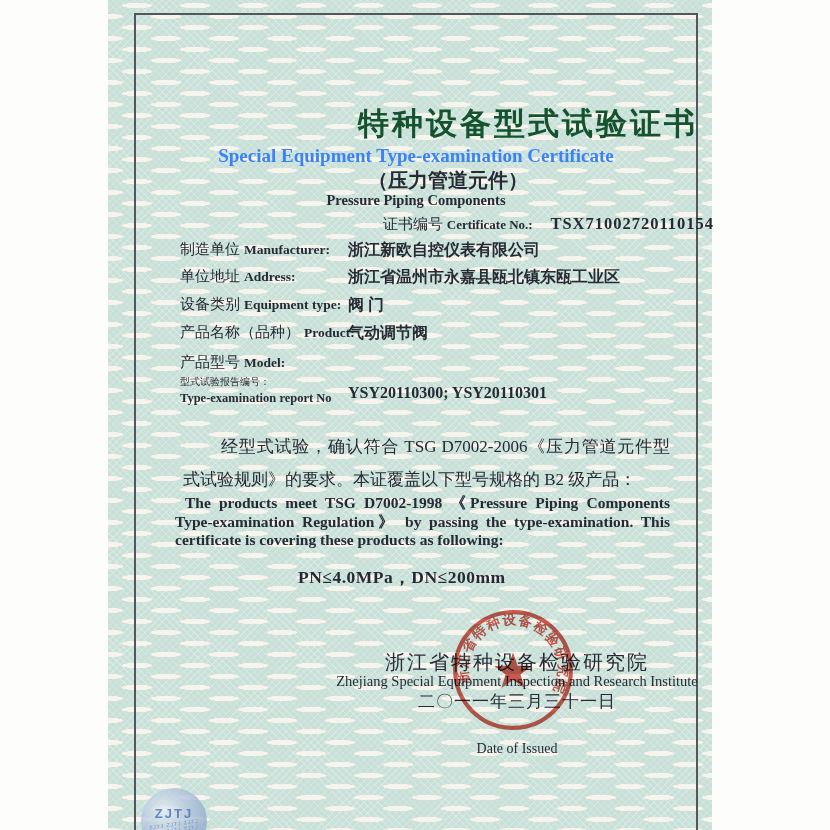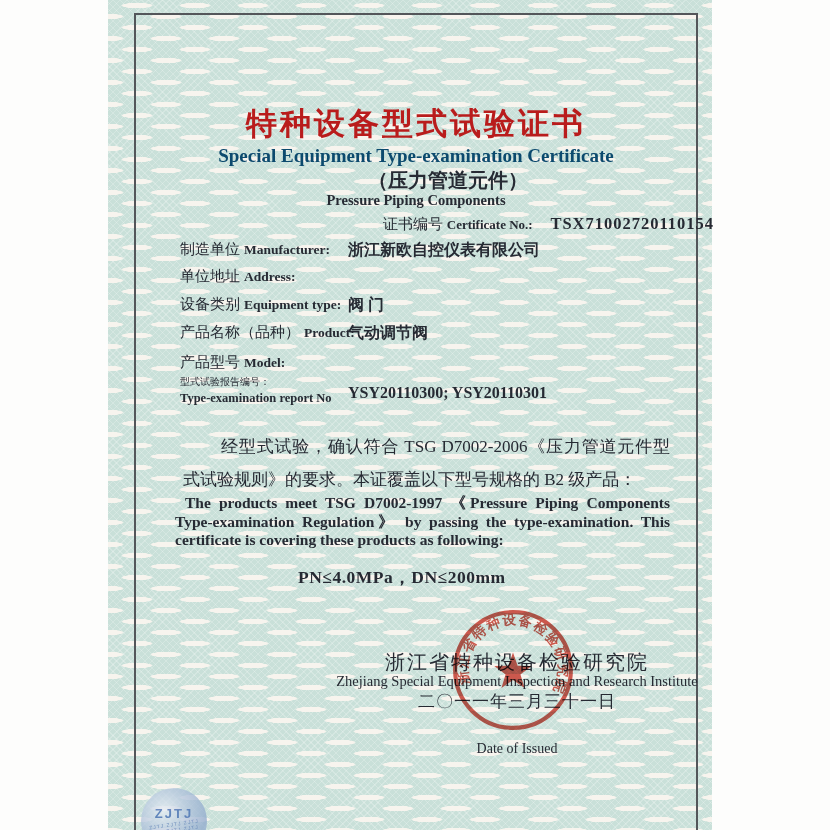--- a/index.html
+++ b/index.html
@@ -20,22 +20,22 @@
       repeating-linear-gradient(-45deg, rgba(255,255,255,.22) 0 1px, rgba(255,255,255,0) 1px 5px);
     background-size:58px 22px,58px 22px,auto,auto;
     background-position:0 0,29px 11px,0 0,0 0;
   }
   .inner-border{
     position:absolute;left:134px;top:13px;width:564px;height:817px;
     border:2px solid #53565a;border-bottom:none;box-sizing:border-box;
   }
   .abs{position:absolute;}
   .center-band{left:134px;width:564px;text-align:center;}
-  .title-cn{top:103px;font-size:31px;font-weight:bold;letter-spacing:3px;color:#b91c1c;}
-  .title-en{top:145px;font-size:19px;font-weight:bold;color:#0c4a6e;}
+  .title-cn{top:103px;font-size:31px;font-weight:bold;letter-spacing:3px;color:#14532d;text-align:right;}
+  .title-en{top:145px;font-size:19px;font-weight:bold;color:#3b82f6;}
   .subtitle-cn{top:167px;font-size:20px;font-weight:bold;padding-left:32px;}
   .subtitle-en{top:192px;font-size:14.5px;font-weight:bold;}
   .certno-line{top:214px;left:383px;font-size:15px;white-space:nowrap;}
   .certno-line .en{font-size:13px;font-weight:bold;}
   .certno-line .val{font-size:16.5px;font-weight:bold;letter-spacing:1px;margin-left:14px;}
   .field-row{position:absolute;left:180px;width:520px;height:22px;}
   .flabel .cn{font-size:15px;}
   .flabel .en{font-size:13.5px;font-weight:bold;}
   .fvalue{position:absolute;left:168px;top:0;font-size:16px;font-weight:bold;white-space:nowrap;}
   .fvalue.mono{font-family:"Liberation Mono","DejaVu Sans Mono",monospace;font-size:15px;letter-spacing:0;}
@@ -87,20 +87,21 @@
     <span class="cn">制造单位</span>
     <span class="en">Manufacturer:</span>
   </span>
   <span class="fvalue">浙江新欧自控仪表有限公司</span>
 </div>
 <div class="field-row" style="top:267px">
   <span class="flabel">
     <span class="cn">单位地址</span>
     <span class="en">Address:</span>
   </span>
+  <span class="fvalue">浙江省温州市永嘉县瓯北镇东瓯工业区</span>
 </div>
 <div class="field-row" style="top:295px">
   <span class="flabel">
     <span class="cn">设备类别</span>
     <span class="en">Equipment type:</span>
   </span>
   <span class="fvalue">阀 门</span>
 </div>
 <div class="field-row" style="top:323px">
   <span class="flabel">
@@ -116,21 +117,21 @@
   </span>
 </div>
 
 <div class="report-label">
   <span class="cn">型式试验报告编号：</span>
   <span class="en">Type-examination report No</span>
 </div>
 <div class="report-value">YSY20110300;  YSY20110301</div>
 
 <div class="abs para-cn">经型式试验，确认符合 TSG D7002-2006《压力管道元件型式试验规则》的要求。本证覆盖以下型号规格的 B2 级产品：</div>
-<div class="abs para-en">The products meet TSG D7002-1997 《Pressure Piping Components Type-examination Regulation》 by passing the type-examination. This certificate is covering these products as following:</div>
+<div class="abs para-en">The products meet TSG D7002-1998 《Pressure Piping Components Type-examination Regulation》 by passing the type-examination. This certificate is covering these products as following:</div>
 <div class="abs spec-line">PN≤4.0MPa，DN≤200mm</div>
 
 <div class="abs issuer issuer-cn">浙江省特种设备检验研究院</div>
 <div class="abs issuer issuer-en">Zhejiang Special Equipment Inspection and Research Institute</div>
 <div class="abs issuer issue-date">二〇一一年三月三十一日</div>
 <div class="abs issuer date-label">Date of Issued</div>
 
 <svg class="seal" viewBox="0 0 120 120" xmlns="http://www.w3.org/2000/svg">
   <circle cx="60" cy="60" r="56" fill="none" stroke="#c8382b" stroke-width="4"></circle>
   <polygon fill="#c8382b" points="60,43 64.5,55.9 78.1,56.1 67.2,64.3 71.2,77.4 60,69.6 48.8,77.4 52.8,64.3 41.9,56.1 55.5,55.9"></polygon>

